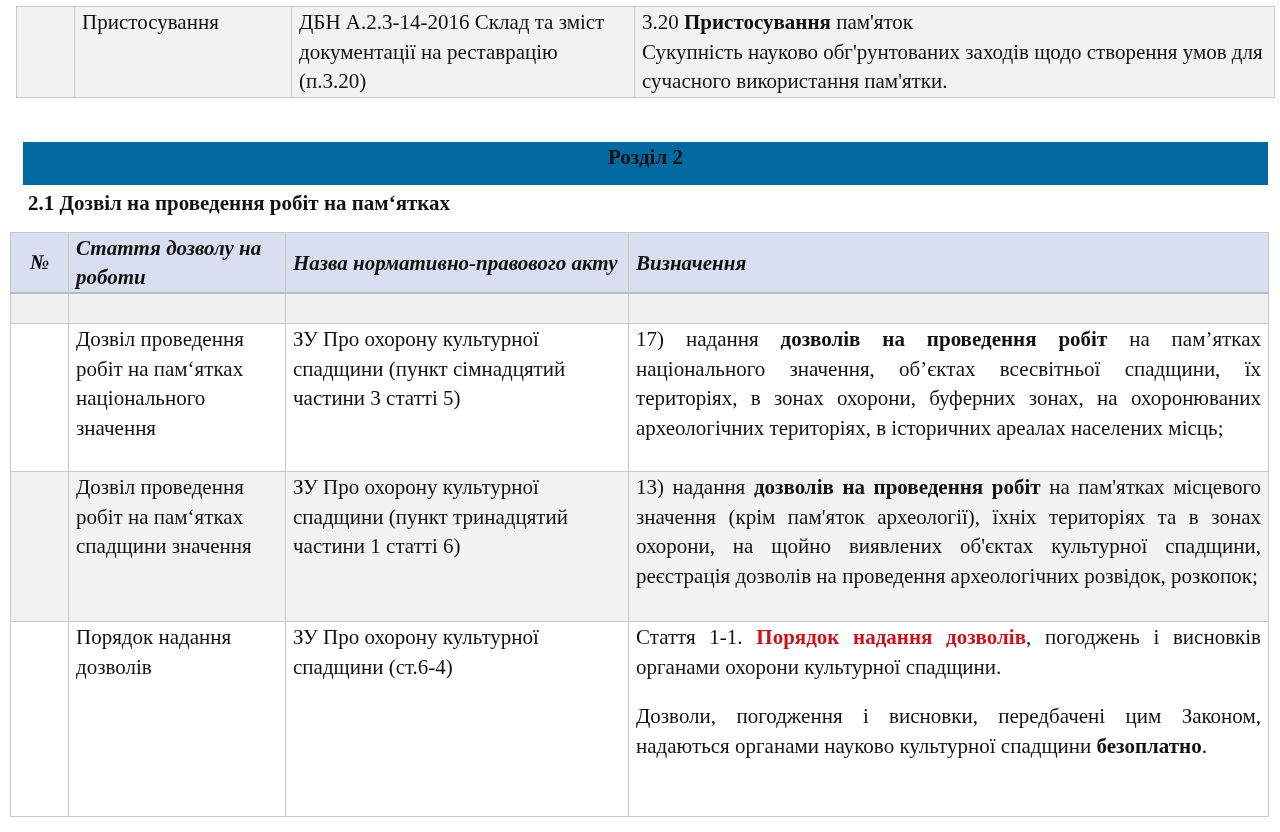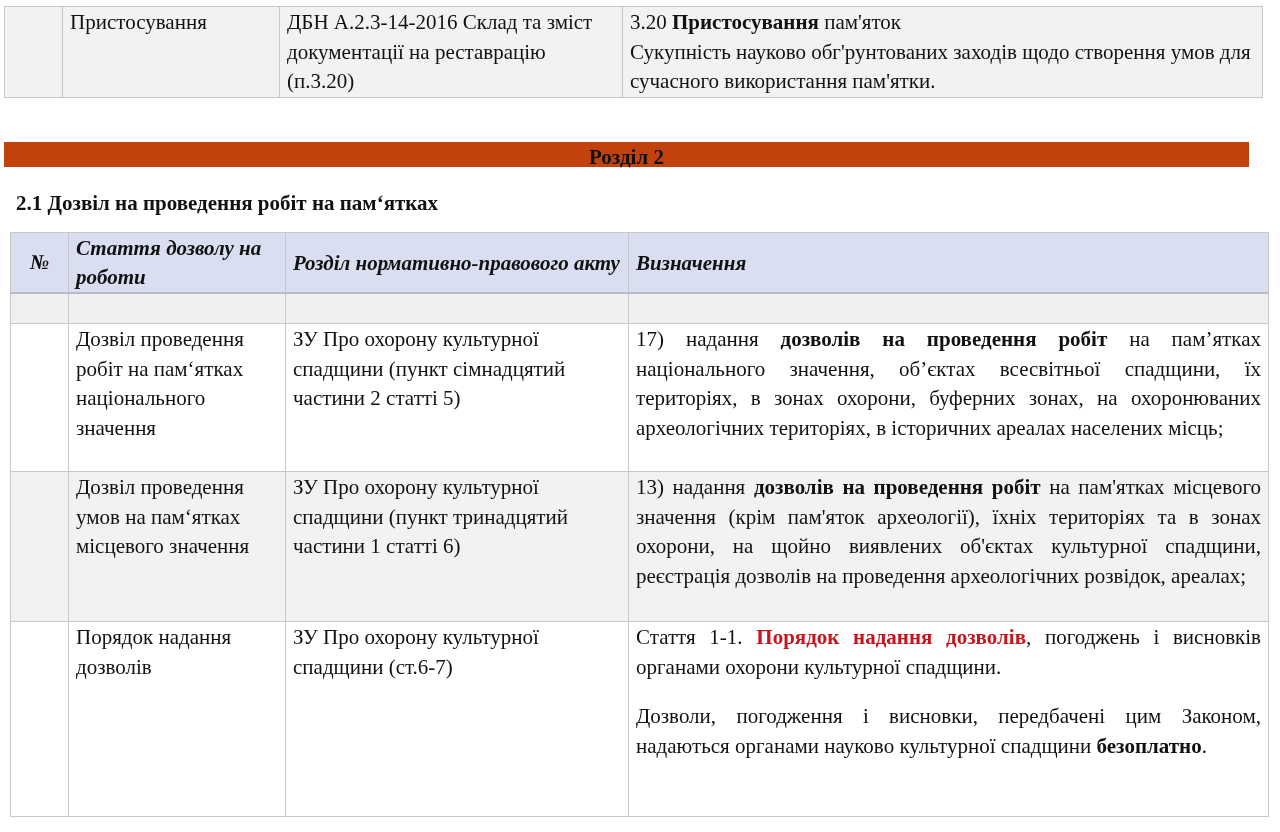--- a/index.html
+++ b/index.html
@@ -13,32 +13,32 @@
   table { border-collapse: collapse; table-layout: fixed; position: absolute; }
   td, th {
     border: 1.5px solid #c8c8c8;
     vertical-align: top;
     font-size: 21px;
     line-height: 29.5px;
     padding: 1px 7px 0 7px;
     font-weight: normal;
     text-align: left;
   }
-  .top-table { left: 4px; top: 6px; width: 1258px; }
+  .top-table { left: 16px; top: 6px; width: 1258px; }
   .top-table td { background: #f2f2f2; height: 87px; }
   .justify { text-align: justify; }
   .section-band {
-    position: absolute; left: 4px; top: 142px; width: 1245px; height: 25px;
-    background: #c2410c;
+    position: absolute; left: 23px; top: 142px; width: 1245px; height: 43px;
+    background: #0369a1;
     font-weight: bold; font-size: 21px; line-height: 31px;
     text-align: center;
   }
   .section-band span { padding-left: 0; }
   .subheading {
-    position: absolute; left: 16px; top: 188px;
+    position: absolute; left: 28px; top: 188px;
     font-weight: bold; font-size: 21px; line-height: 30px;
   }
   .main-table { left: 10px; top: 232px; width: 1258px; }
   .main-table thead th {
     background: #d9def0;
     font-style: italic; font-weight: bold;
     height: 58px; line-height: 29px;
     vertical-align: middle;
     border-bottom: 2px solid #b8bcc8;
   }
@@ -83,47 +83,47 @@
   <colgroup>
     <col style="width:58px">
       <col style="width:217px">
       <col style="width:343px">
       <col style="width:640px">
   </colgroup>
   <thead>
     <tr>
       <th class="num">№</th>
       <th>Стаття дозволу на роботи</th>
-      <th>Розділ нормативно-правового акту</th>
+      <th>Назва нормативно-правового акту</th>
       <th>Визначення</th>
     </tr>
   </thead>
   <tbody>
     <tr class="empty-row">
       <td></td>
       <td></td>
       <td></td>
       <td></td>
     </tr>
     <tr class="row-a">
       <td></td>
       <td style="height:146px">Дозвіл проведення робіт на пам‘ятках національного значення</td>
-      <td>ЗУ Про охорону культурної спадщини (пункт сімнадцятий частини 2 статті 5)</td>
+      <td>ЗУ Про охорону культурної спадщини (пункт сімнадцятий частини 3 статті 5)</td>
       <td class="justify"><span>17) надання </span><b>дозволів на проведення робіт</b><span> на пам’ятках національного значення, об’єктах всесвітньої спадщини, їх територіях, в зонах охорони, буферних зонах, на охоронюваних археологічних територіях, в історичних ареалах населених місць;</span></td>
     </tr>
     <tr class="row-b">
       <td></td>
-      <td style="height:148px">Дозвіл проведення умов на пам‘ятках місцевого значення</td>
+      <td style="height:148px">Дозвіл проведення робіт на пам‘ятках спадщини значення</td>
       <td>ЗУ Про охорону культурної спадщини (пункт тринадцятий частини 1 статті 6)</td>
-      <td class="justify"><span>13) надання </span><b>дозволів на проведення робіт</b><span> на пам'ятках місцевого значення (крім пам'яток археології), їхніх територіях та в зонах охорони, на щойно виявлених об'єктах культурної спадщини, реєстрація дозволів на проведення археологічних розвідок, ареалах;</span></td>
+      <td class="justify"><span>13) надання </span><b>дозволів на проведення робіт</b><span> на пам'ятках місцевого значення (крім пам'яток археології), їхніх територіях та в зонах охорони, на щойно виявлених об'єктах культурної спадщини, реєстрація дозволів на проведення археологічних розвідок, розкопок;</span></td>
     </tr>
     <tr class="row-a">
       <td></td>
       <td style="height:193px">Порядок надання дозволів</td>
-      <td>ЗУ Про охорону культурної спадщини (ст.6-7)</td>
+      <td>ЗУ Про охорону культурної спадщини (ст.6-4)</td>
       <td class="justify">
         <div><span>Стаття 1-1. </span><span class="red">Порядок надання дозволів</span><span>, погоджень і висновків органами охорони культурної спадщини.</span></div>
         <div class="para-gap"></div>
         <div><span>Дозволи, погодження і висновки, передбачені цим Законом, надаються органами науково культурної спадщини </span><b>безоплатно</b><span>.</span></div>
       </td>
     </tr>
   </tbody>
 </table>
 
 </body></html>

